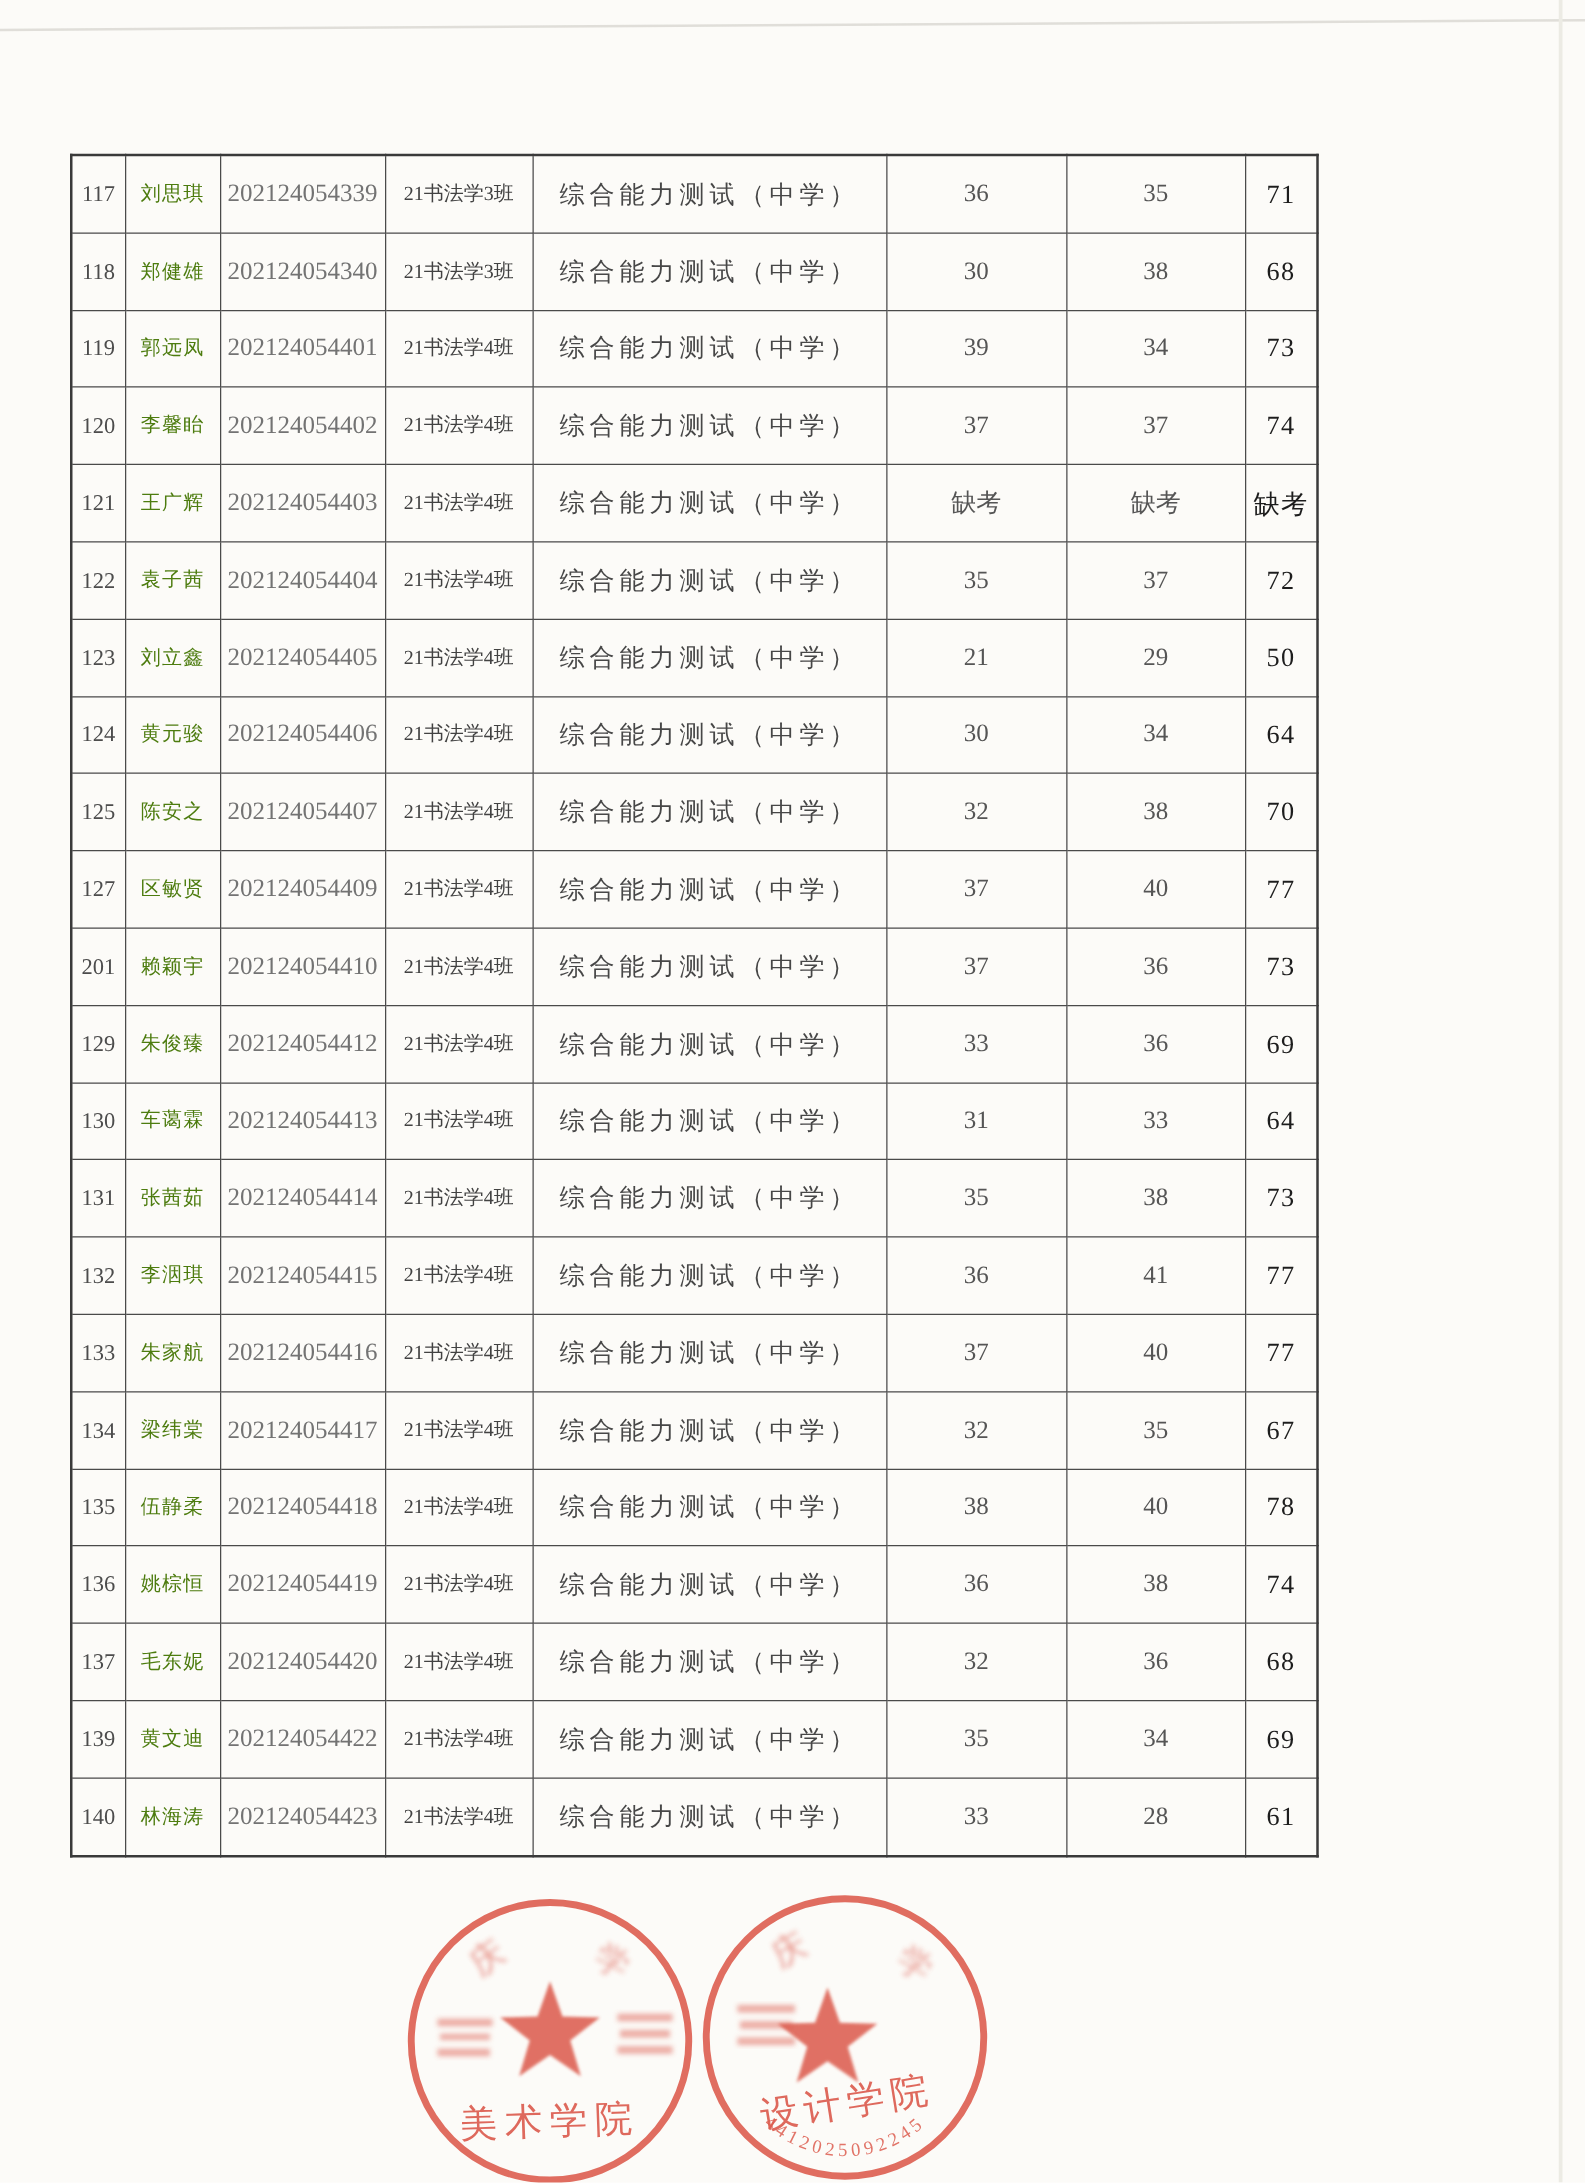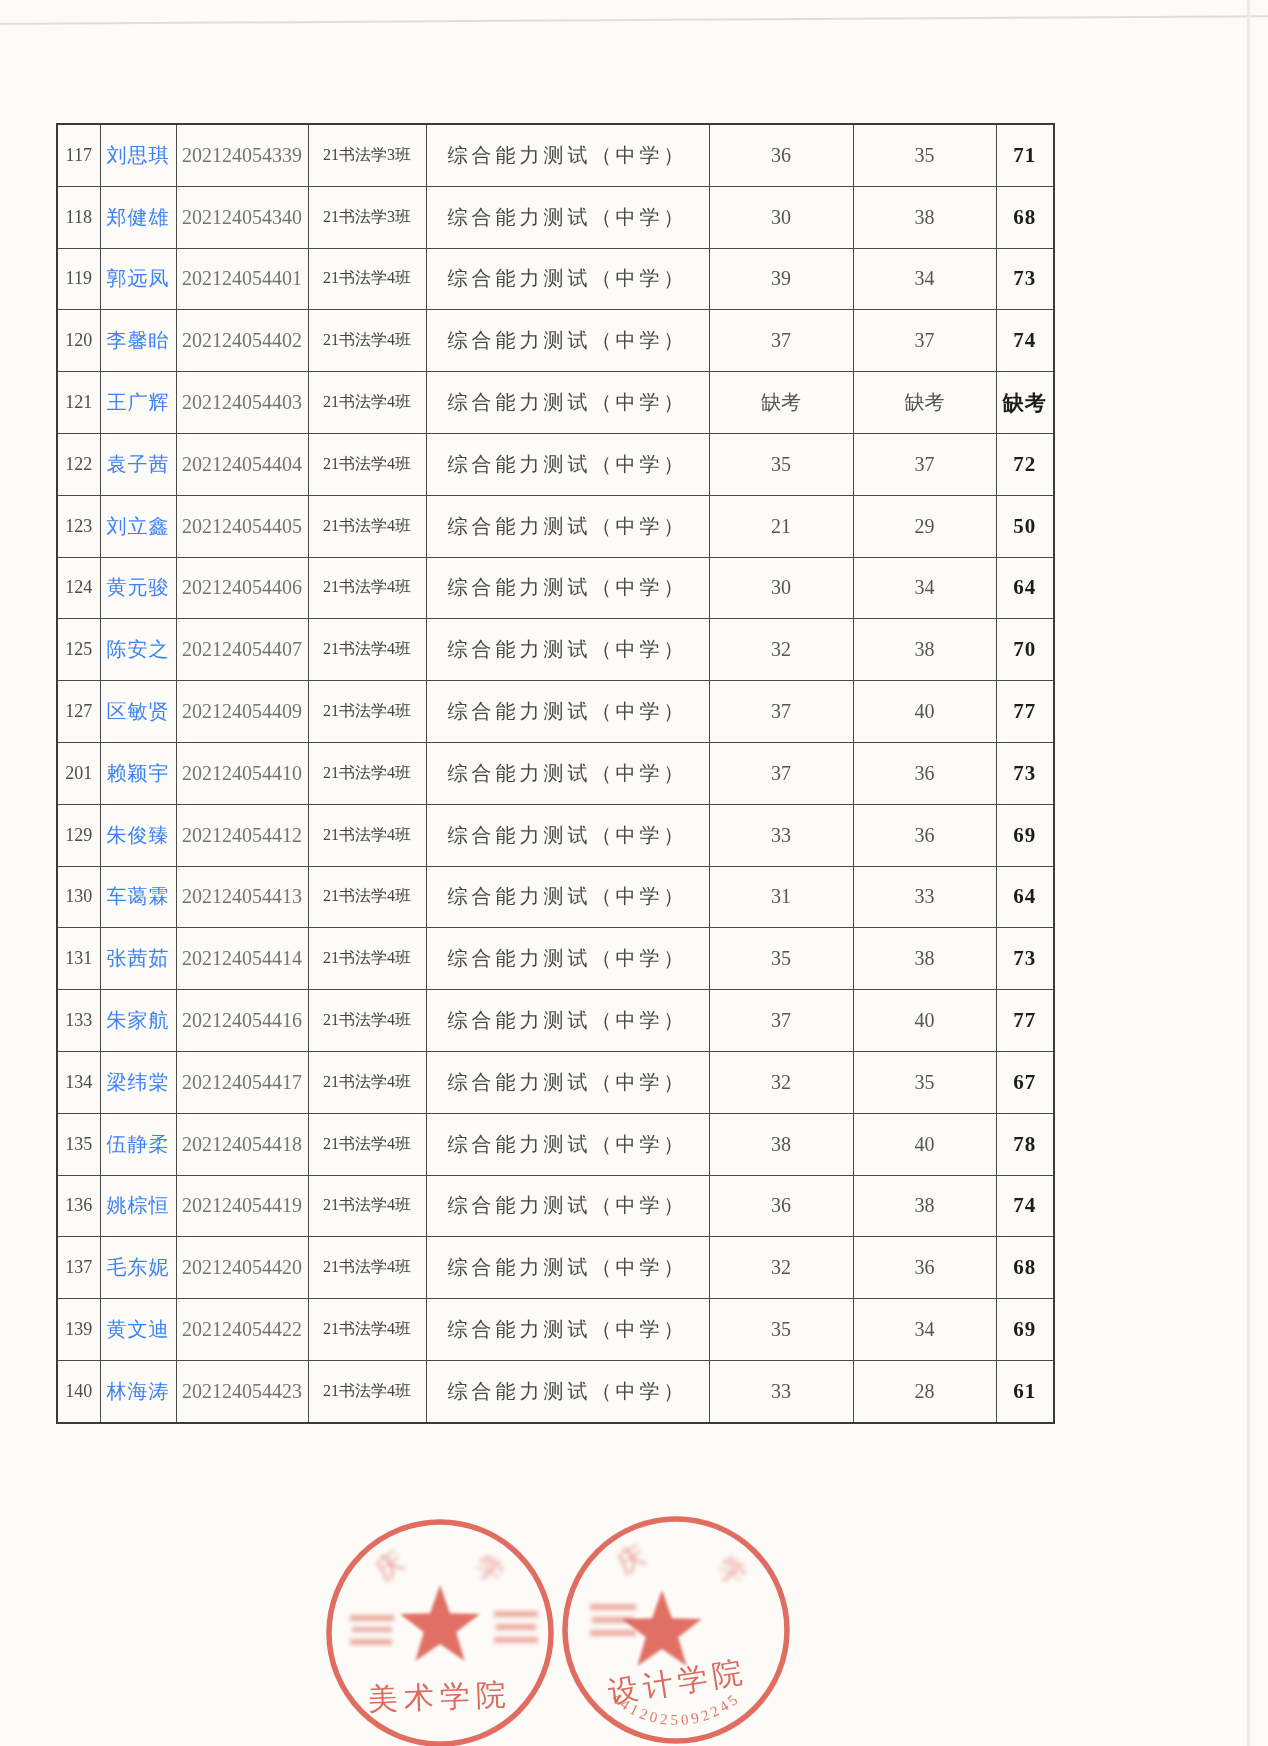--- a/index.html
+++ b/index.html
@@ -30,26 +30,26 @@
   table.score-table td{
     border:1.4px solid #4a4a4a;
     height:60.8px;
     text-align:center;
     vertical-align:middle;
     padding:0;
     overflow:hidden;
     white-space:nowrap;
   }
   td.c-no{font-size:18px;color:#4c4c4c;}
-  td.c-name{font-size:20px;letter-spacing:1px;color:#3b82f6;}
+  td.c-name{font-size:16px;letter-spacing:1px;color:#4d7c0f;}
   td.c-id{font-size:20px;color:#737373;}
   td.c-class{font-size:16px;color:#424242;}
   td.c-test{font-size:20px;letter-spacing:4px;color:#474747;}
   td.c-s1,td.c-s2{font-size:20px;color:#555;}
-  td.c-total{font-size:21px;font-weight:bold;color:#1d1d1d;letter-spacing:1px;}
+  td.c-total{font-size:21px;font-weight:normal;color:#1d1d1d;letter-spacing:1px;}
   .stamp{
     position:absolute;
     mix-blend-mode:multiply;
     opacity:.93;
   }
   .stamp svg{display:block;}
 </style>
 </head>
 <body>
 
@@ -201,20 +201,30 @@
     </tr>
       <tr>
       <td class="c-no">131</td>
       <td class="c-name">张茜茹</td>
       <td class="c-id">202124054414</td>
       <td class="c-class">21书法学4班</td>
       <td class="c-test">综合能力测试（中学）</td>
       <td class="c-s1">35</td>
       <td class="c-s2">38</td>
       <td class="c-total">73</td>
+    </tr>
+      <tr>
+      <td class="c-no">132</td>
+      <td class="c-name">李洇琪</td>
+      <td class="c-id">202124054415</td>
+      <td class="c-class">21书法学4班</td>
+      <td class="c-test">综合能力测试（中学）</td>
+      <td class="c-s1">36</td>
+      <td class="c-s2">41</td>
+      <td class="c-total">77</td>
     </tr>
       <tr>
       <td class="c-no">133</td>
       <td class="c-name">朱家航</td>
       <td class="c-id">202124054416</td>
       <td class="c-class">21书法学4班</td>
       <td class="c-test">综合能力测试（中学）</td>
       <td class="c-s1">37</td>
       <td class="c-s2">40</td>
       <td class="c-total">77</td>

